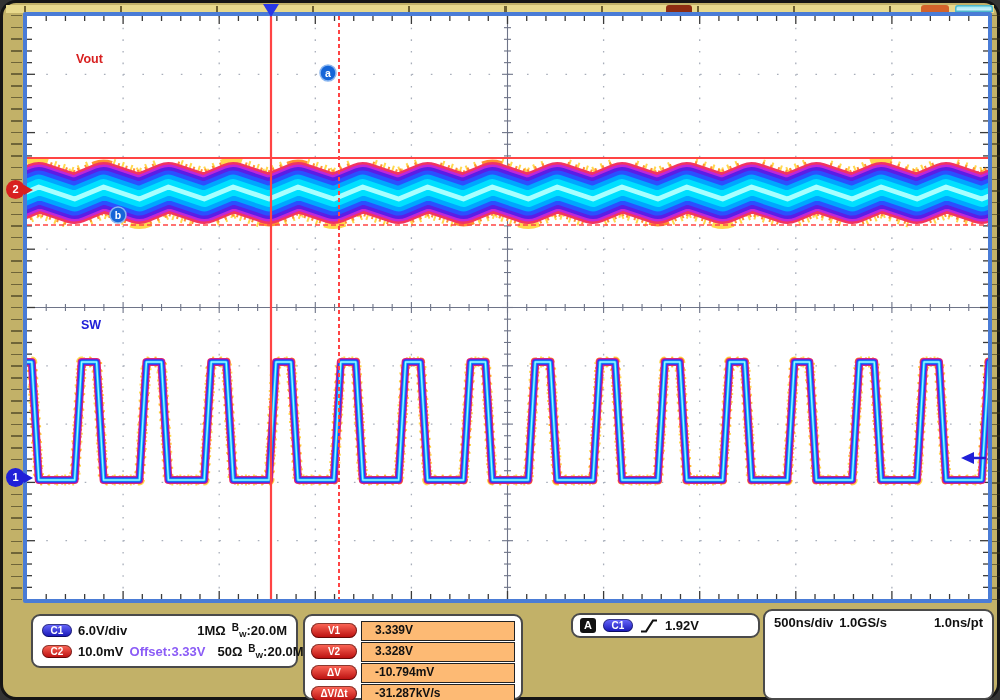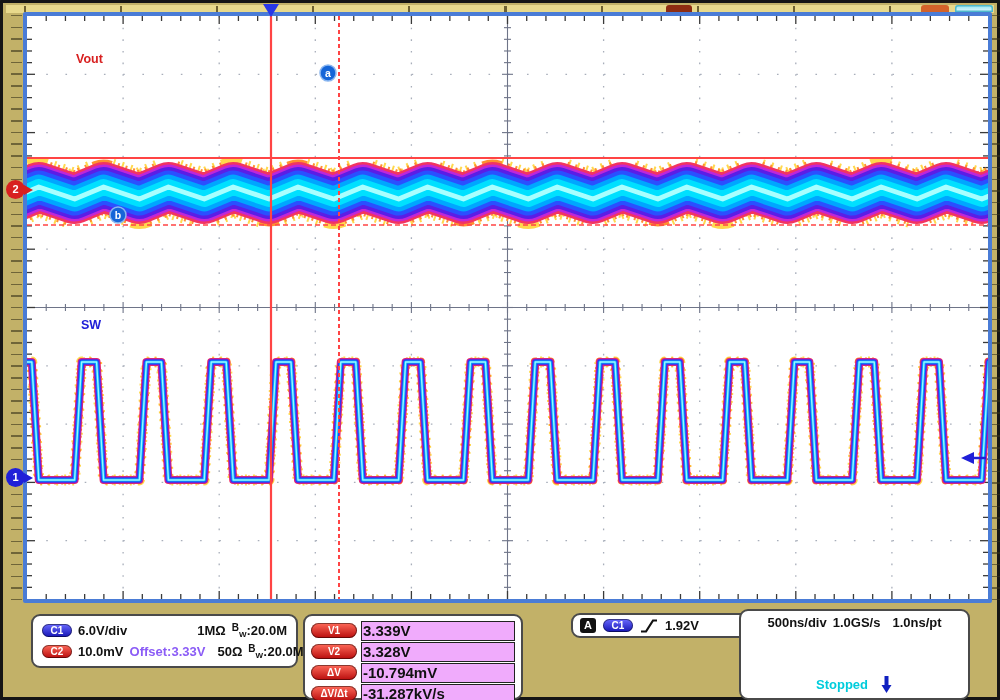--- a/index.html
+++ b/index.html
@@ -1,19 +1,19 @@
 <!DOCTYPE html>
 <html style="--tan: #c2b168; --strip: #e8d98c; --ch1: #2020d8; --ch2: #d82020; --stopped: #00ccdc; --timeblue: #2060f0;"><head>
 <meta charset="utf-8">
 <style>
   html,body{margin:0;padding:0;background:#333;}
   .screen{position:relative;width:1000px;height:700px;font-family:"Liberation Sans",sans-serif;
           box-sizing:border-box;overflow:hidden;}
   .frame{position:absolute;inset:0;background:var(--tan,#c2b168);border:3px solid #151515;
-         border-radius:1px;box-sizing:border-box;}
+         border-radius:16px;box-sizing:border-box;}
   .topstrip{position:absolute;left:3px;right:3px;top:2px;height:8px;background:var(--strip,#e8d98c);}
   .strip-ticks{position:absolute;left:21px;top:3px;width:963px;height:6px;
     background:repeating-linear-gradient(to right, rgba(70,58,20,.75) 0 2px, transparent 2px 96.1px);}
   .frame-ticks{position:absolute;width:11px;
     background:repeating-linear-gradient(to bottom, rgba(55,50,25,.6) 0 1.5px, transparent 1.5px 11.68px);}
   #scope-svg{position:absolute;left:20px;top:9px;}
   .tab{position:absolute;top:2px;height:7px;border-radius:3px 3px 0 0;}
   .tab-maroon{left:663px;width:26px;background:#8e2d12;}
   .tab-orange{left:918px;width:28px;background:#d2622a;}
   .tab-cyan{left:952px;width:38px;background:#7adce8;box-shadow:inset 0 0 0 1.5px #4db8cc;background:linear-gradient(#8ee2ee,#e8fbff);}
@@ -30,34 +30,34 @@
   .chmark-1::after{border-left:9px solid var(--ch1,#2020d8);}
   
   .panel{position:absolute;background:#fff;border:2px solid #4a4a4a;border-radius:9px;
     box-sizing:border-box;font-weight:bold;font-size:13px;color:#111;}
   .p-ch{left:28px;top:611px;width:267px;height:54px;padding:4px 9px;
     display:flex;flex-direction:column;justify-content:space-around;}
   .p-meas{left:300px;top:611px;width:220px;height:86px;padding:4px 6px;
     display:flex;gap:8px;}
   .p-trig{left:568px;top:610px;width:189px;height:25px;padding:0 7px;
     display:flex;align-items:center;gap:7px;}
-  .p-horiz{left:736px;top:606px;width:231px;height:91px;padding:4px 9px;
-    display:flex;flex-direction:column;justify-content:space-between;align-items:center;}
+  .p-horiz{left:760px;top:606px;width:231px;height:91px;padding:4px 9px;
+    display:flex;flex-direction:column;justify-content:space-between;}
   .row{display:flex;align-items:center;gap:6px;}
   .sp{flex:1;}
   .badge{display:inline-block;color:#fff;text-align:center;border-radius:8px;
     font-size:10px;font-weight:bold;line-height:13px;height:13px;min-width:30px;
     box-shadow:inset 0 0 0 1px rgba(0,0,0,.45);}
   .badge-blue{background:linear-gradient(#6a6aff,#1414b4);}
   .badge-red{background:linear-gradient(#ff6a5a,#b80c0c);}
   .mbadge{width:46px;height:15px;line-height:15px;border-radius:8px;flex:none;}
   .mrow{display:flex;align-items:center;gap:4px;height:19px;margin:1px 0;}
   .mcol{display:flex;flex-direction:column;justify-content:space-between;flex:1;}
-  .valbox{flex:1;border:1.5px solid #222;height:18px;line-height:17px;padding-left:1px;
-    font-size:15px;background:#f0abfc;white-space:nowrap;}
+  .valbox{flex:1;border:1.5px solid #222;height:18px;line-height:17px;padding-left:13px;
+    font-size:12px;background:#fdba74;white-space:nowrap;}
   .dim{color:#8b5cf6;}
   .bsup{font-size:10px;vertical-align:4px;}
   .wsub{font-size:8px;vertical-align:-2px;}
   .abadge{display:inline-block;width:16px;height:15px;background:#111;color:#fff;
     border-radius:3px;text-align:center;line-height:15px;font-size:11px;}
   .cyan{color:var(--stopped,#00d0dc);}
   .blue{color:var(--timeblue,#2060f0);}
   .gap10{margin-left:8px;}
 </style>
 </head>
@@ -491,23 +491,15 @@
       <span>1.92V</span>
     </div>
 
     <div class="panel p-horiz">
       <div class="row">
         <span>500ns/div</span>
         <span>1.0GS/s</span>
         <span class="sp"></span>
         <span>1.0ns/pt</span>
       </div>
-      <div class="row">
-        <span class="cyan">Stopped</span>
-        <span class="sp"></span>
-        <svg width="13" height="20">
-          <line x1="6.5" y1="2" x2="6.5" y2="12" stroke="#1020c0" stroke-width="4"></line>
-          <polygon points="1.5,11 11.5,11 6.5,19" fill="#1020c0"></polygon>
-        </svg>
-      </div>
     </div>
   </div>
 </div>
 
 </body></html>

